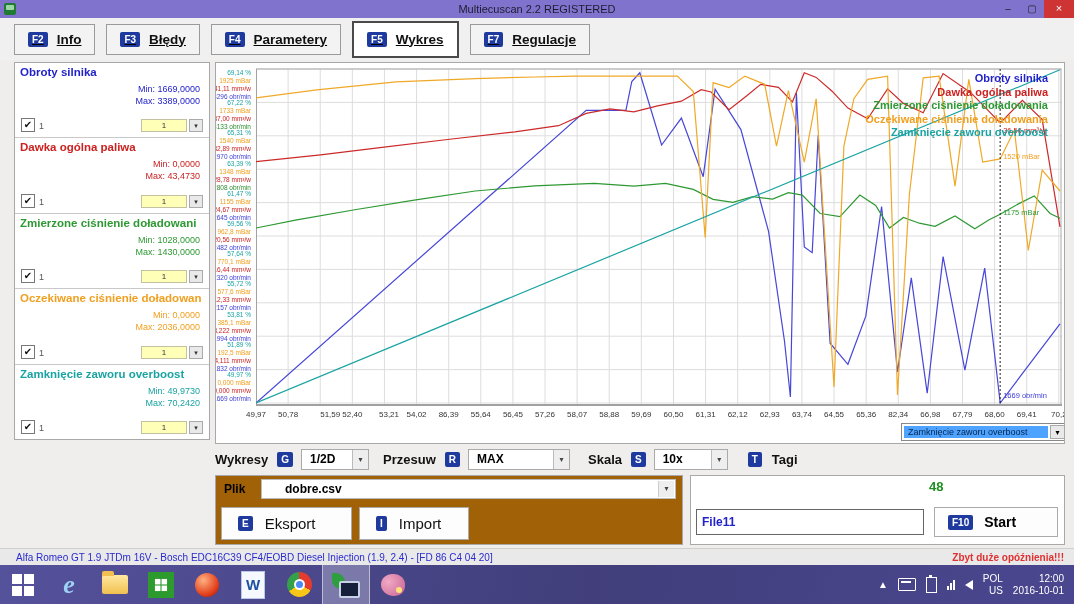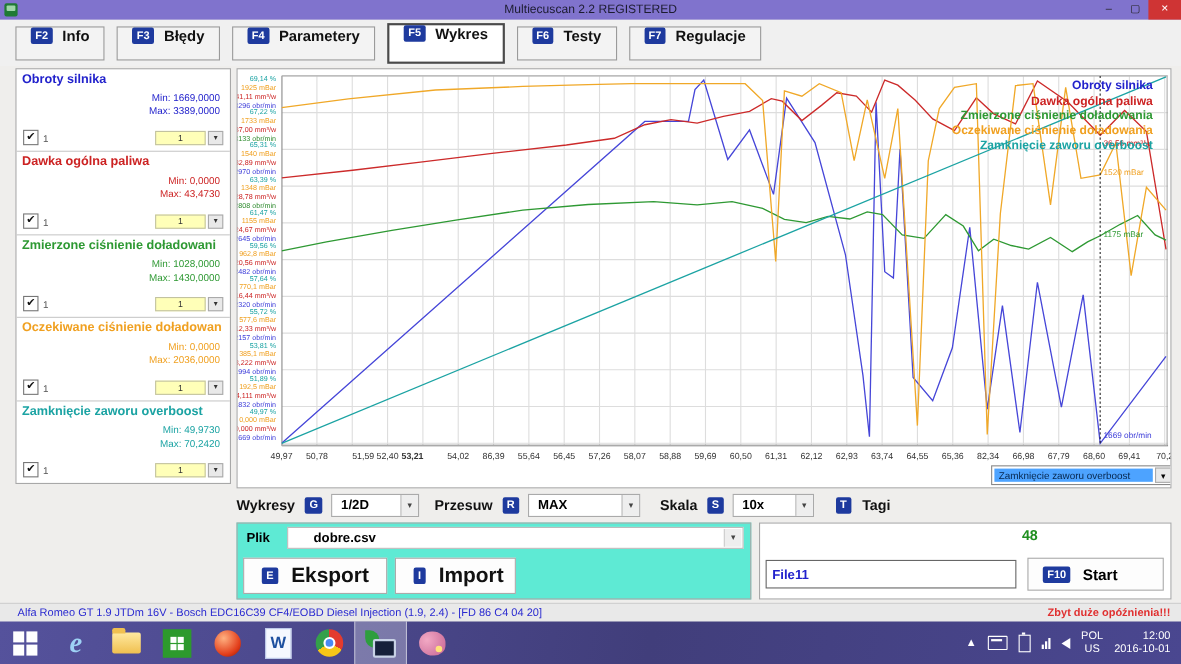--- a/index.html
+++ b/index.html
@@ -9,21 +9,21 @@
   .titlebar{position:absolute;left:0;top:0;right:0;height:18px;background:#8073cd;display:flex;align-items:center;}
   .app-icon{position:absolute;left:4px;top:3px;width:12px;height:12px;background:#1f7a33;border-radius:2px;}
   .app-icon::after{content:"";position:absolute;left:2px;top:2px;width:8px;height:5px;background:#9fd6a8;border-radius:1px;}
   .titletext{width:100%;text-align:center;font-size:11px;color:#1c1c30;}
   .winctl{position:absolute;right:0;top:0;height:18px;display:flex;}
   .winbtn{width:24px;height:18px;text-align:center;font-size:10px;line-height:17px;color:#222;}
   .winbtn.close{width:30px;background:#cf3434;color:#fff;font-size:11px;}
 
   
   .tabbar{position:absolute;left:0;top:18px;right:0;height:42px;background:#f0f0f0;display:flex;align-items:center;padding-left:14px;gap:11px;box-sizing:border-box;}
-  .tab{display:flex;align-items:flex-start;gap:9px;height:29px;padding:0 13px;border:1px solid #9a9a9a;background:#f3f3f3;}
+  .tab{display:flex;align-items:center;gap:9px;height:29px;padding:0 13px;border:1px solid #9a9a9a;background:#f3f3f3;text-decoration:underline;}
   .tab.active{background:#fff;border:2px solid #4a4a4a;height:33px;}
   .kbadge{background:#1e3a9e;color:#fff;font-weight:bold;font-size:10px;padding:2px 4px;border-radius:2px;}
   .tlabel{font-weight:bold;font-size:13.5px;color:#111;white-space:nowrap;}
 
   
   .sidebar{position:absolute;left:14px;top:62px;width:196px;height:378px;background:#fff;border:1px solid #a8a8a8;display:flex;flex-direction:column;box-sizing:border-box;}
   .param{flex:1;border-bottom:1px solid #c9c9c9;position:relative;padding:3px 5px;box-sizing:border-box;overflow:hidden;}
   .param:last-child{border-bottom:none;}
   .ptitle{font-size:11.5px;font-weight:bold;white-space:nowrap;}
   .pminmax{position:absolute;right:9px;top:20px;text-align:right;font-size:9px;line-height:12px;}
@@ -47,27 +47,27 @@
   .series-combo .arrow{position:absolute;right:1px;top:1px;bottom:1px;width:15px;background:#e9e9e9;border:1px solid #aaa;text-align:center;font-size:8px;line-height:13px;box-sizing:border-box;}
 
   
   .controls-row{position:absolute;left:215px;top:446px;width:850px;height:26px;display:flex;align-items:center;}
   .ctl-label{font-weight:bold;font-size:13px;color:#111;}
   .combo{border:1px solid #aaa;background:#fff;height:21px;display:inline-flex;align-items:center;box-sizing:border-box;}
   .combo .val{font-weight:bold;font-size:12px;padding:0 8px;}
   .combo .arr{width:15px;height:100%;background:#eee;border-left:1px solid #bbb;font-size:8px;text-align:center;line-height:19px;color:#444;}
 
   
-  .file-panel{position:absolute;left:215px;top:475px;width:468px;height:70px;background:#5eead4;border:1px solid #a8a8a8;box-sizing:border-box;}
+  .file-panel{position:absolute;left:215px;top:475px;width:468px;height:70px;background:#a16207;border:1px solid #a8a8a8;box-sizing:border-box;}
   .plik-label{position:absolute;left:8px;top:6px;font-weight:bold;font-size:12px;}
   .plik-combo{position:absolute;left:45px;top:3px;width:415px;height:20px;border:1px solid #bbb;background:#fff;box-sizing:border-box;}
   .plik-combo .val{position:absolute;left:23px;top:2px;font-weight:bold;font-size:12px;}
   .plik-combo .arr{position:absolute;right:1px;top:1px;bottom:1px;width:15px;background:#eee;border-left:1px solid #ccc;font-size:8px;text-align:center;line-height:16px;color:#444;}
   .big-btn{position:absolute;top:31px;height:33px;border:1px solid #aaa;background:#fdfdfd;display:flex;align-items:center;gap:12px;padding:0 16px;box-sizing:border-box;}
-  .big-btn .blabel{font-weight:bold;font-size:19px;color:#111;}
+  .big-btn .blabel{font-weight:normal;font-size:15px;color:#111;}
 
   .run-panel{position:absolute;left:690px;top:475px;width:375px;height:70px;background:#fff;border:1px solid #a8a8a8;box-sizing:border-box;}
   .counter{position:absolute;left:238px;top:3px;font-weight:bold;font-size:13px;color:#1f8f1f;}
   .file-input{position:absolute;left:5px;top:33px;width:228px;height:26px;border:1px solid #666;font-weight:bold;font-size:12px;color:#2222cc;padding:0 5px;box-sizing:border-box;font-family:"Liberation Sans",sans-serif;}
   .start-btn{position:absolute;left:243px;top:31px;width:124px;height:30px;border:1px solid #aaa;background:#fdfdfd;display:flex;align-items:center;gap:11px;padding:0 13px;box-sizing:border-box;}
   .start-btn .blabel{font-weight:bold;font-size:14px;}
 
   .logo{position:absolute;left:18px;top:502px;font-family:"Liberation Serif",serif;font-weight:bold;font-size:36px;color:#1b2f7e;letter-spacing:-1px;text-shadow:1px 1px 0 #9aa0c0;}
 
   
@@ -98,21 +98,21 @@
   .paint::after{content:"";position:absolute;right:3px;bottom:3px;width:6px;height:6px;border-radius:50%;background:#ffe27a;}
   .tray{position:absolute;right:0;top:0;height:39px;display:flex;align-items:center;gap:10px;padding-right:10px;color:#fff;}
   .tray-glyph{font-size:10px;color:#fff;}
   .kbd-ic{width:16px;height:11px;border:1px solid #fff;border-radius:1px;position:relative;}
   .kbd-ic::after{content:"";position:absolute;left:2px;top:2px;width:10px;height:2px;background:#fff;}
   .bat-ic{width:9px;height:14px;border:1px solid #fff;position:relative;}
   .bat-ic::before{content:"";position:absolute;left:2px;top:-3px;width:3px;height:2px;background:#fff;}
   .sig-ic{display:flex;align-items:flex-end;gap:1px;}
   .sig-ic i{width:2px;background:#fff;display:block;}
   .spk-ic{width:0;height:0;border-top:5px solid transparent;border-bottom:5px solid transparent;border-right:8px solid #fff;position:relative;}
-  .lang{font-size:10px;line-height:12px;text-align:center;}
+  .lang{font-size:10px;line-height:12px;text-align:right;}
   .clock{font-size:10px;line-height:12px;text-align:right;}
 </style>
 </head>
 <body>
 
 <div class="screen">
 
   <div class="titlebar">
     <span class="app-icon"></span>
     <span class="titletext">Multiecuscan 2.2 REGISTERED</span>
@@ -132,24 +132,20 @@
         <span class="kbadge">F3</span>
         <span class="tlabel">Błędy</span>
       </div>
       <div class="tab">
         <span class="kbadge">F4</span>
         <span class="tlabel">Parametery</span>
       </div>
       <div class="tab active">
         <span class="kbadge">F5</span>
         <span class="tlabel">Wykres</span>
-      </div>
-      <div class="tab">
-        <span class="kbadge">F6</span>
-        <span class="tlabel">Testy</span>
       </div>
       <div class="tab">
         <span class="kbadge">F7</span>
         <span class="tlabel">Regulacje</span>
       </div>
     </div>
 
   <div class="sidebar" id="sidebar">
       <div class="param">
         <div class="ptitle" style="color:#2222cc">Obroty silnika</div>
@@ -312,21 +308,21 @@
           <span style="color:#f0a020">0,000 mBar</span>
           <span style="color:#cc2222">0,000 mm³/w</span>
           <span style="color:#3c3cd9">1669 obr/min</span>
         </div>
       </div>
     <div id="xaxis">
         <span class="xlab" style="left: 0px;">49,97</span>
         <span class="xlab" style="left: 32.1131px;">50,78</span>
         <span class="xlab" style="left: 64.2263px; margin-left: 10px;">51,59</span>
         <span class="xlab" style="left: 96.3394px;">52,40</span>
-        <span class="xlab" style="left: 119px; font-weight: bold;">53,21</span>
+        <span class="xlab" style="left: 133px;">53,21</span>
         <span class="xlab" style="left: 160.566px;">54,02</span>
         <span class="xlab" style="left: 192.679px;">86,39</span>
         <span class="xlab" style="left: 224.792px;">55,64</span>
         <span class="xlab" style="left: 256.905px;">56,45</span>
         <span class="xlab" style="left: 289.018px;">57,26</span>
         <span class="xlab" style="left: 321.131px;">58,07</span>
         <span class="xlab" style="left: 353.244px;">58,88</span>
         <span class="xlab" style="left: 385.358px;">59,69</span>
         <span class="xlab" style="left: 417.471px;">60,50</span>
         <span class="xlab" style="left: 449.584px;">61,31</span>
@@ -351,21 +347,21 @@
       </div>
     <div class="series-combo">
       <span class="sel">Zamknięcie zaworu overboost</span>
       <span class="arrow">▾</span>
     </div>
   </div>
 
   <div class="controls-row">
     <span class="ctl-label">Wykresy</span>
     <span class="kbadge" style="margin-left:9px">G</span>
-    <span class="combo" style="margin-left:8px;width:80px">
+    <span class="combo" style="margin-left:8px;width:68px">
         <span class="val" style="flex:1">1/2D</span>
         <span class="arr">▾</span>
       </span>
     <span class="ctl-label" style="margin-left:14px">Przesuw</span>
     <span class="kbadge" style="margin-left:9px">R</span>
     <span class="combo" style="margin-left:8px;width:102px">
         <span class="val" style="flex:1">MAX</span>
         <span class="arr">▾</span>
       </span>
     <span class="ctl-label" style="margin-left:18px">Skala</span>

